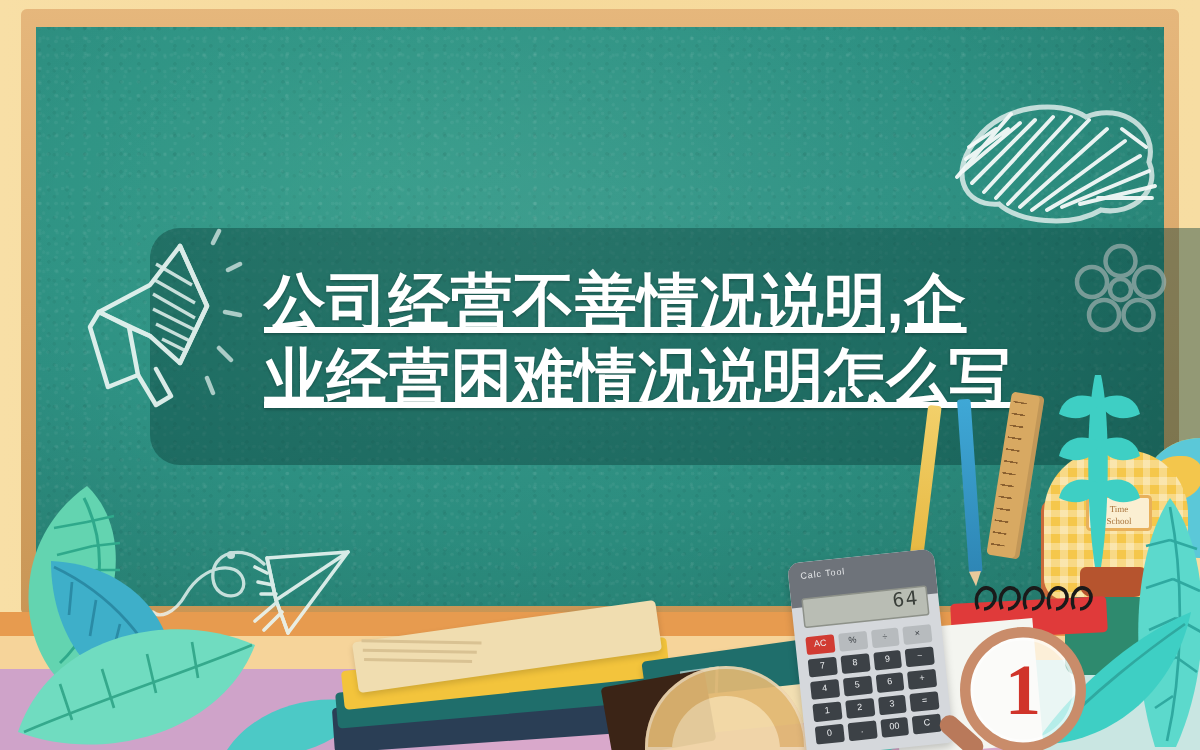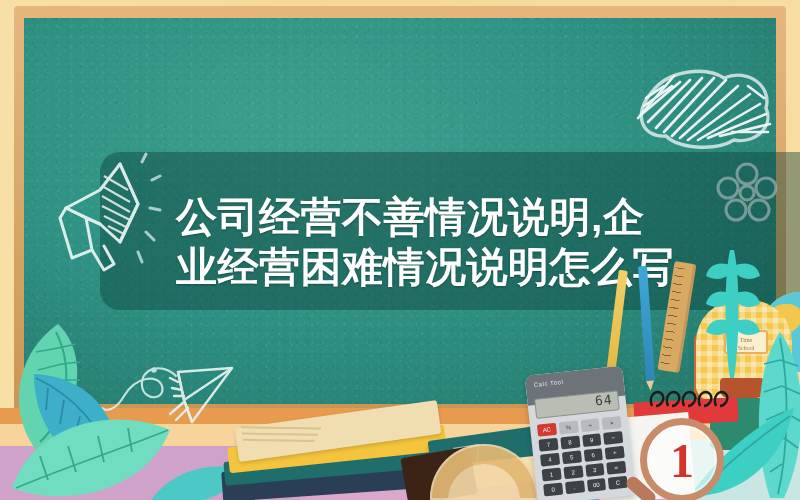--- a/index.html
+++ b/index.html
@@ -58,26 +58,27 @@
   
   .title-panel {
     position:absolute; left:100px; top:152px; width:700px; height:158px;
     background:rgba(10,60,54,.42);
     border-top-left-radius:20px;
     border-bottom-left-radius:20px;
   }
 
   
   .headline {
-    position:absolute; left:176px; top:192px; width:520px;
+    position:absolute; left:176px; top:176px; width:520px;
     color:#FFFFFF;
     font-size:41px; line-height:50px;
     font-weight:bold; letter-spacing:.5px;
     text-shadow:0 1px 2px rgba(0,0,0,.30);
     white-space:pre-line;
+    text-decoration:underline;
   }
 
   
   .chalk { position:absolute; pointer-events:none; }
   .chalk svg { display:block; }
 
   .megaphone { left:42px; top:146px; width:120px; height:130px; opacity:.92; }
   .cloud     { left:628px; top:52px;  width:150px; height:110px; opacity:.95; }
   .flower1   { left:712px; top:158px; width:70px;  height:70px;  opacity:.88; }
   .flower2   { left:700px; top:300px; width:58px;  height:58px;  opacity:.55; }

